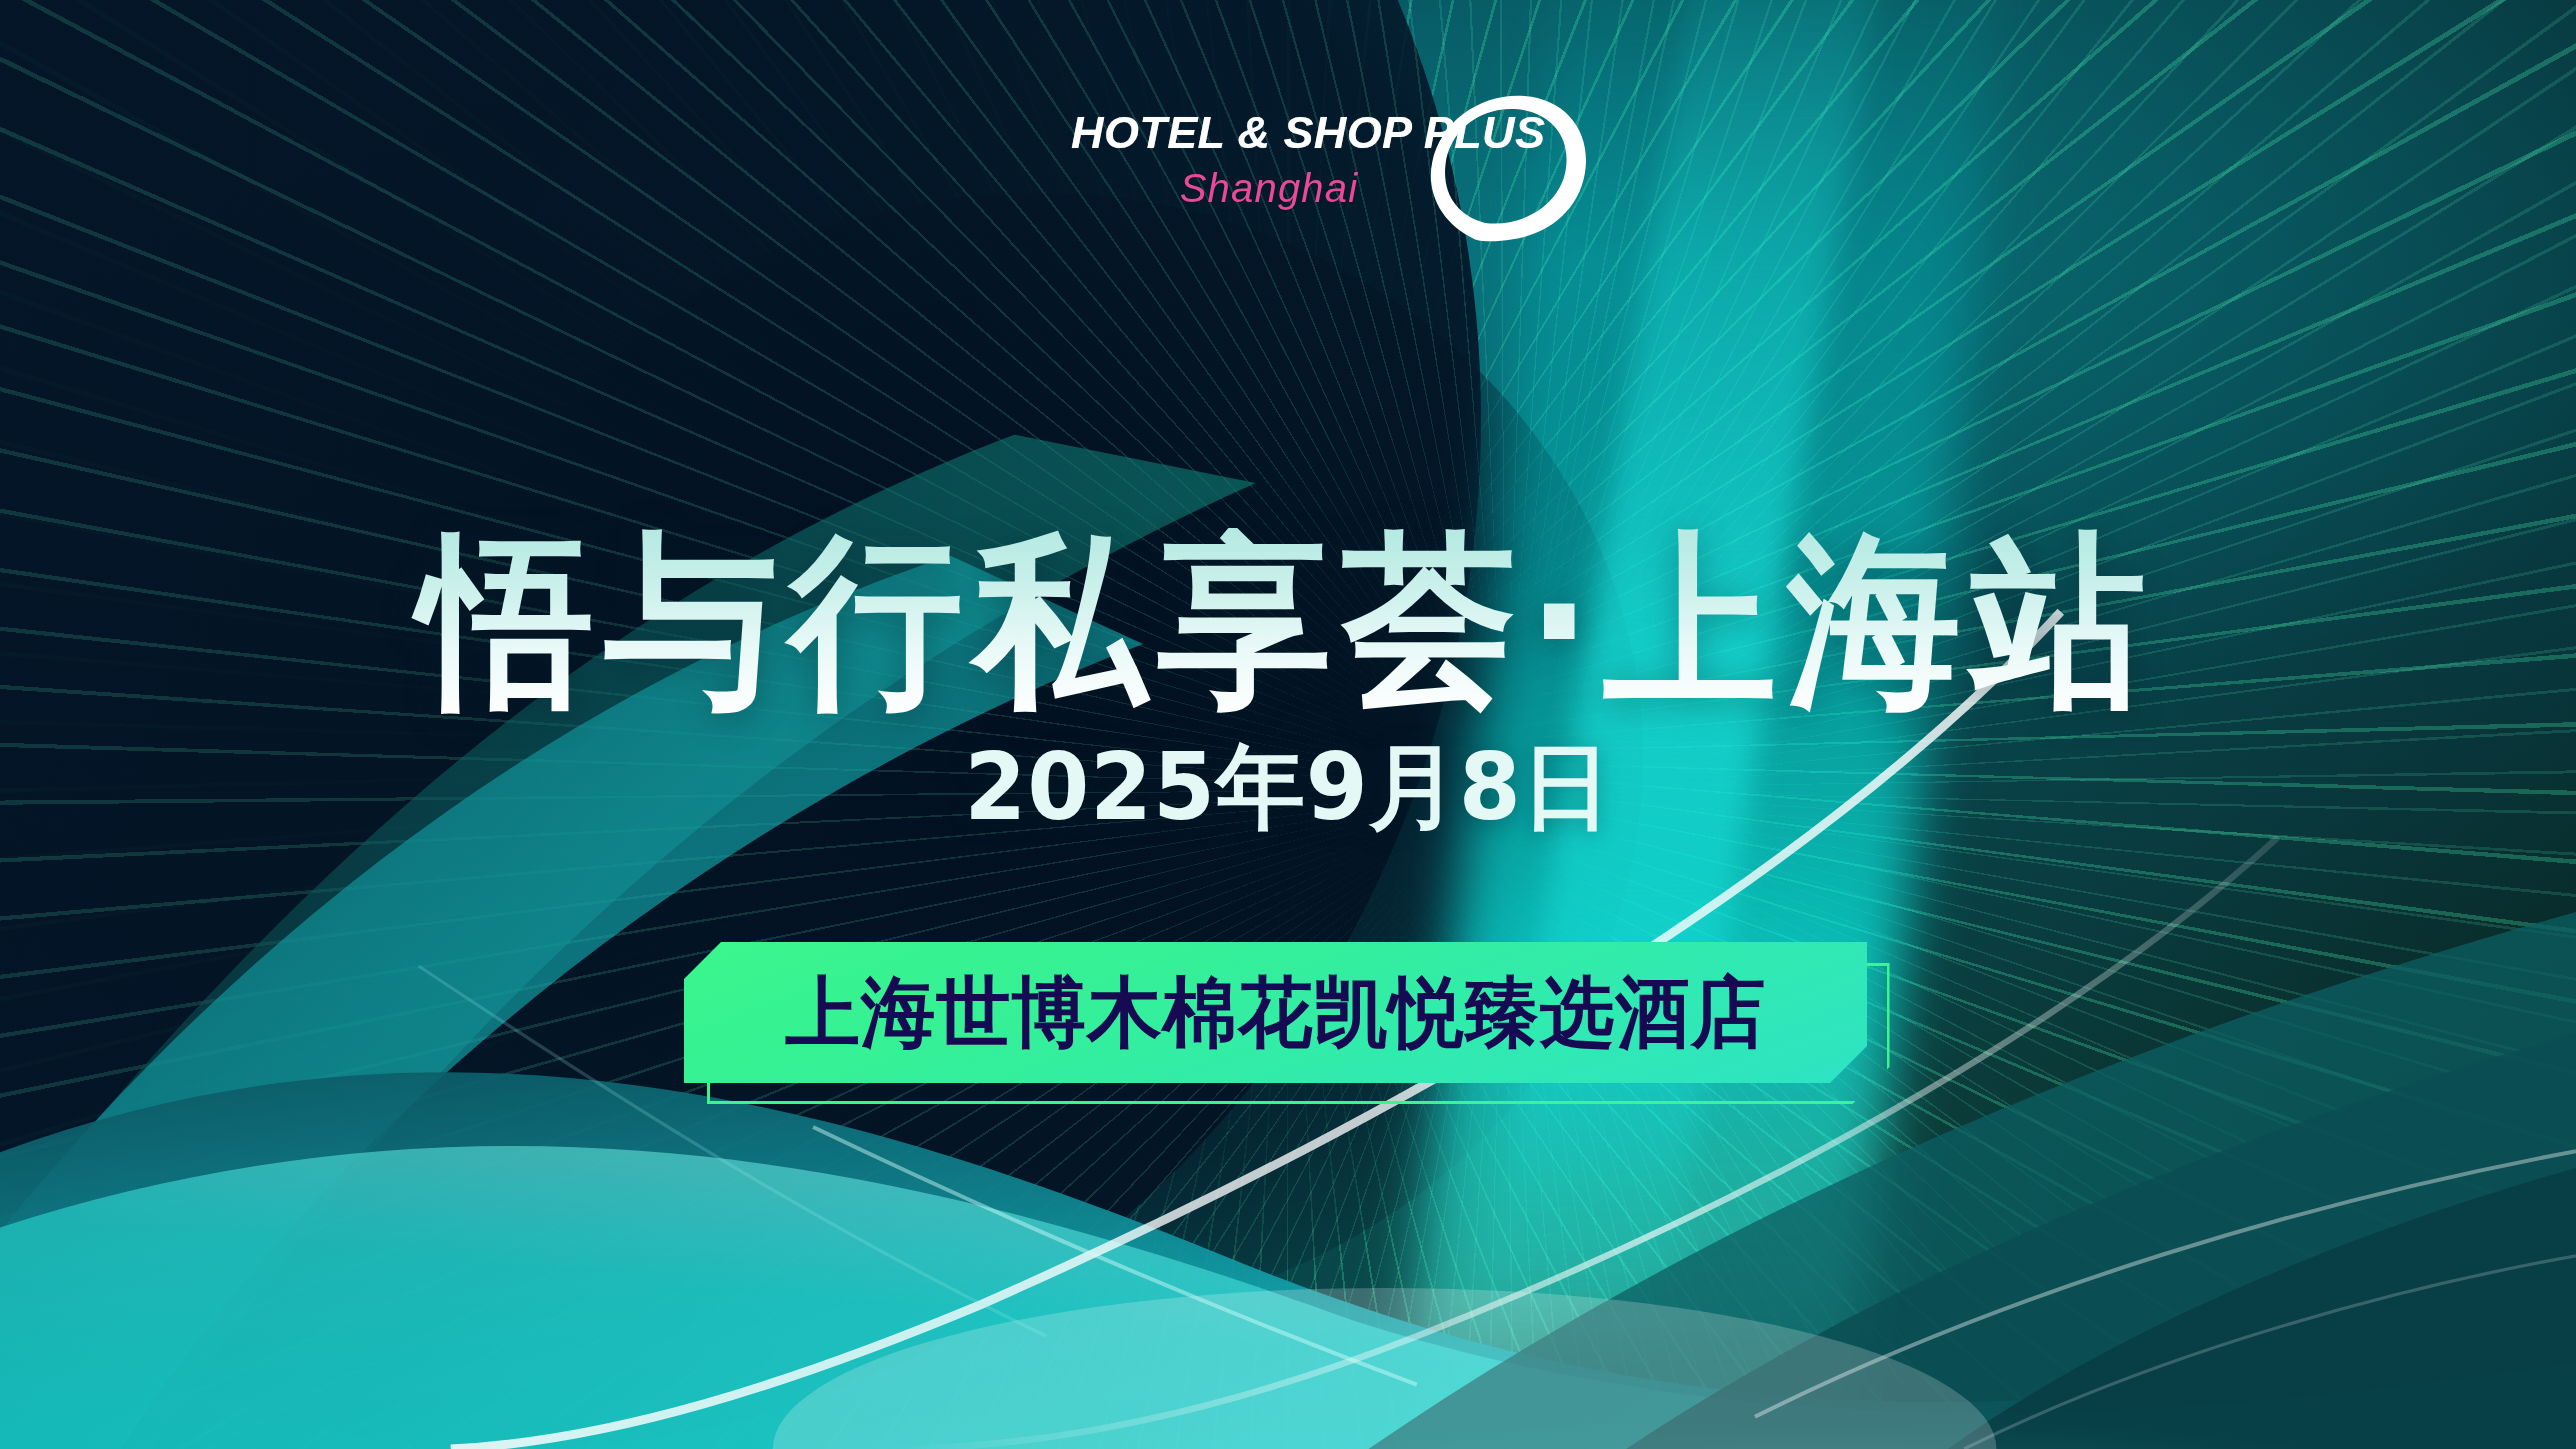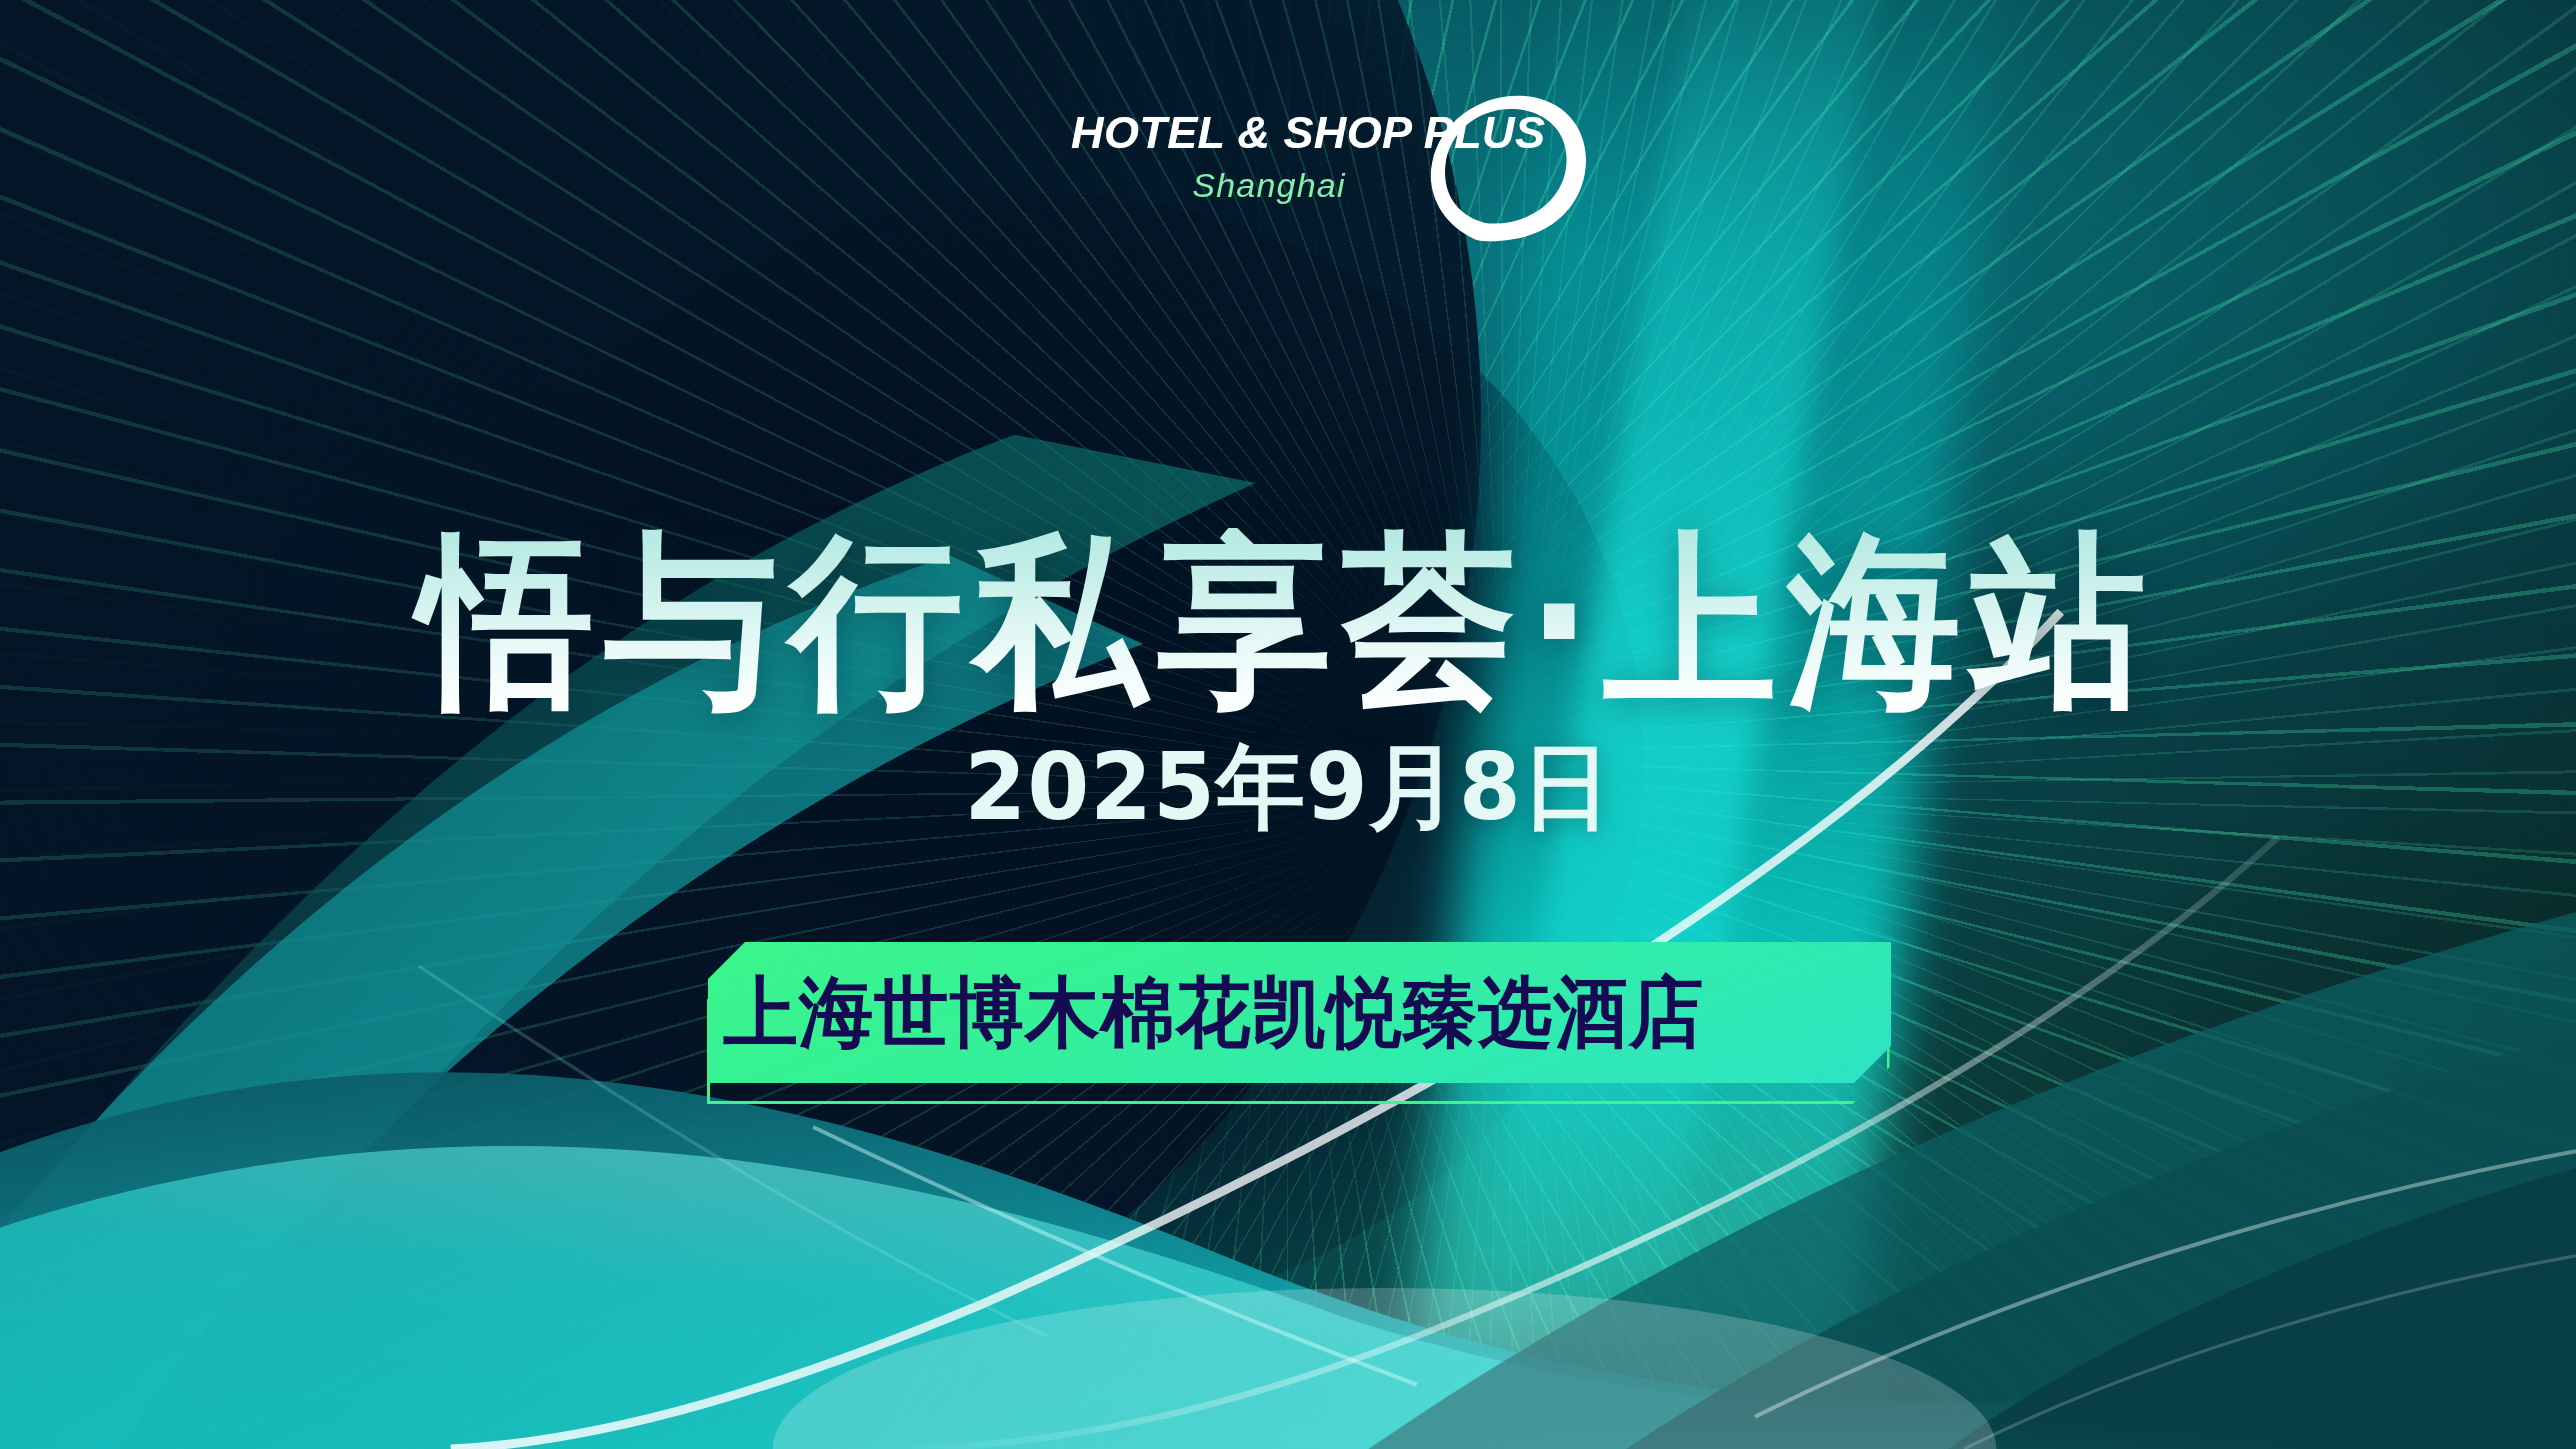--- a/index.html
+++ b/index.html
@@ -88,22 +88,22 @@
   .logo-words{
     position:absolute; left:0; top:13px; width:396px;
     text-align:center; color:#ffffff;
     font-size:45px; font-weight:700; font-style:italic;
     letter-spacing:0.4px; line-height:1;
     white-space:nowrap;
     text-shadow:0 0 0.8px rgba(255,255,255,.5);
   }
   .logo-sub{
     position:absolute; left:0; top:71px; width:396px;
-    text-align:center; color:#86efac;
-    font-size:34px; font-weight:400; font-style:italic;
+    text-align:center; color:#ec4899;
+    font-size:40px; font-weight:400; font-style:italic;
     letter-spacing:1.2px; line-height:1;
     white-space:nowrap;
   }
   .logo-mark{position:absolute; left:353px; top:-11.3px; width:165px; height:165px;}
 
   
   .headline{
     position:absolute; left:0; top:403px; width:2576px;
     text-align:center;
     font-size:187px; font-weight:700;
@@ -137,21 +137,21 @@
     width:1183px; height:141px;
     border:3.2px solid #3df58e;
     clip-path:polygon(37px 0, 100% 0, 100% calc(100% - 37px), calc(100% - 37px) 100%, 0 100%, 0 37px);
     background:transparent;
   }
   .badge-fill{
     position:absolute; left:0; top:0;
     width:1183px; height:141px;
     background:linear-gradient(160deg,#3bf58c 0%,#35f096 34%,#31ebad 64%,#2ee3c4 100%);
     clip-path:polygon(37px 0, 100% 0, 100% calc(100% - 37px), calc(100% - 37px) 100%, 0 100%, 0 37px);
-    display:flex; align-items:center; margin-left:24px;
+    display:flex; align-items:center; justify-content:center;
   }
   .badge-text{
     color:#160a52;
     font-size:77px; font-weight:700;
     line-height:1; letter-spacing:0.8px;
     white-space:nowrap;
     transform:scaleX(.97);
   }
 
   .cjk{font-family:"DejaVu Sans","Liberation Sans",sans-serif;}

